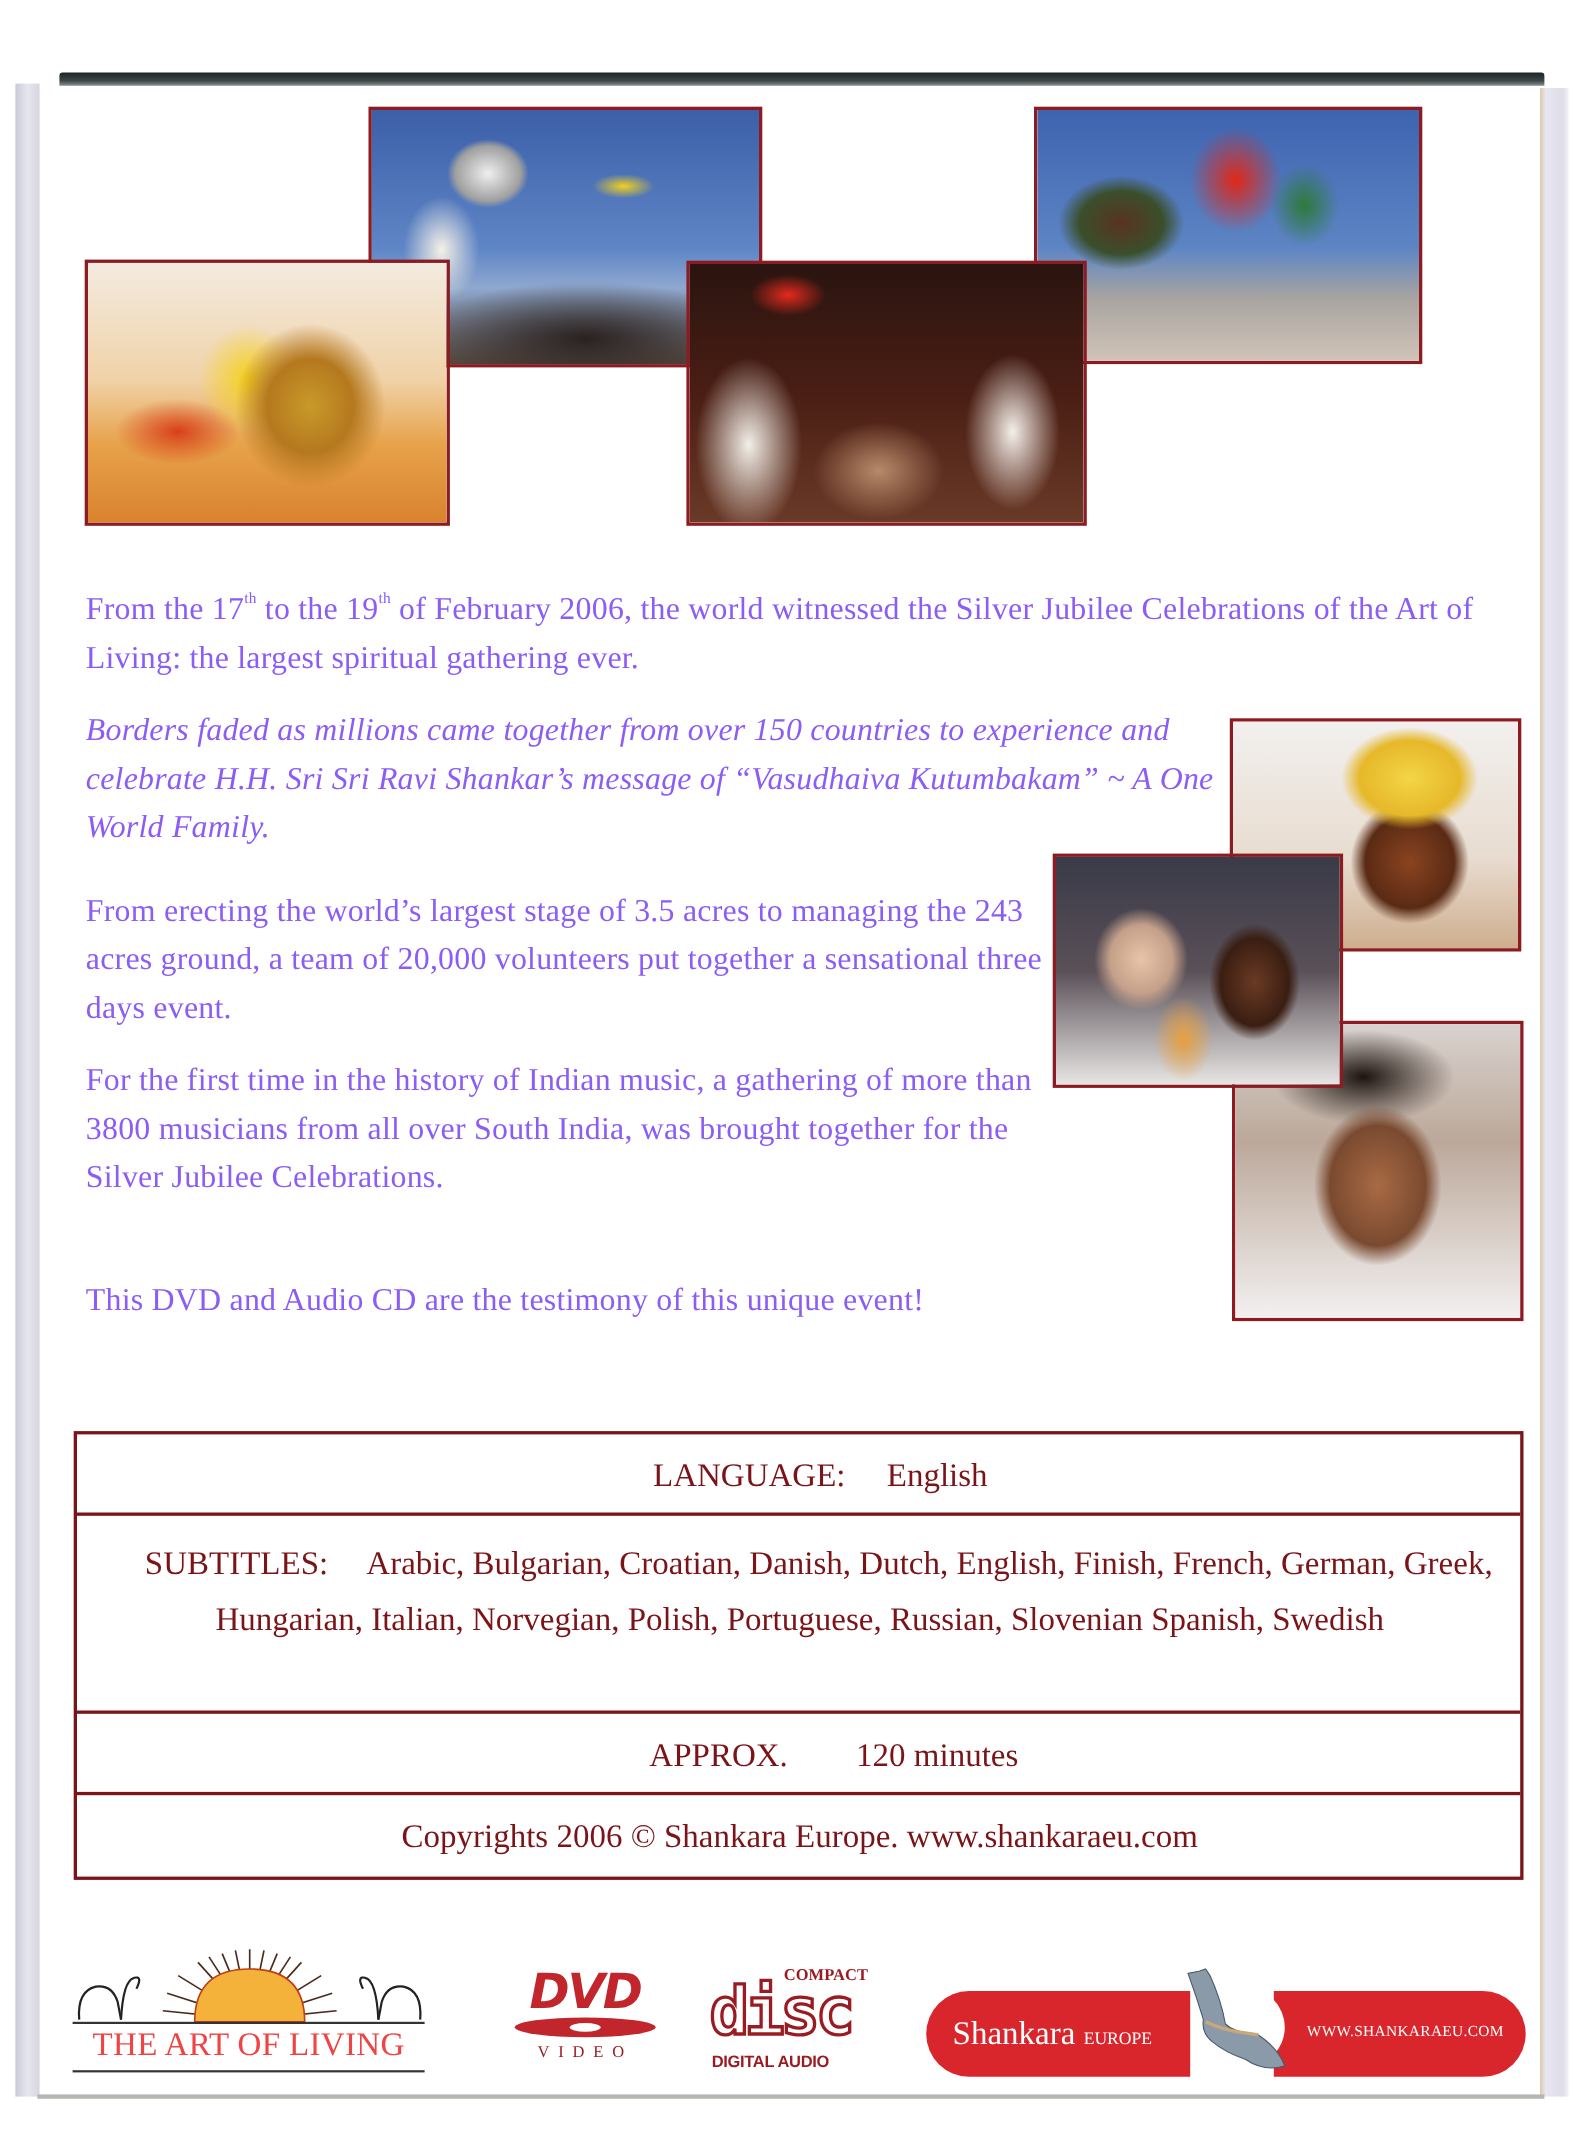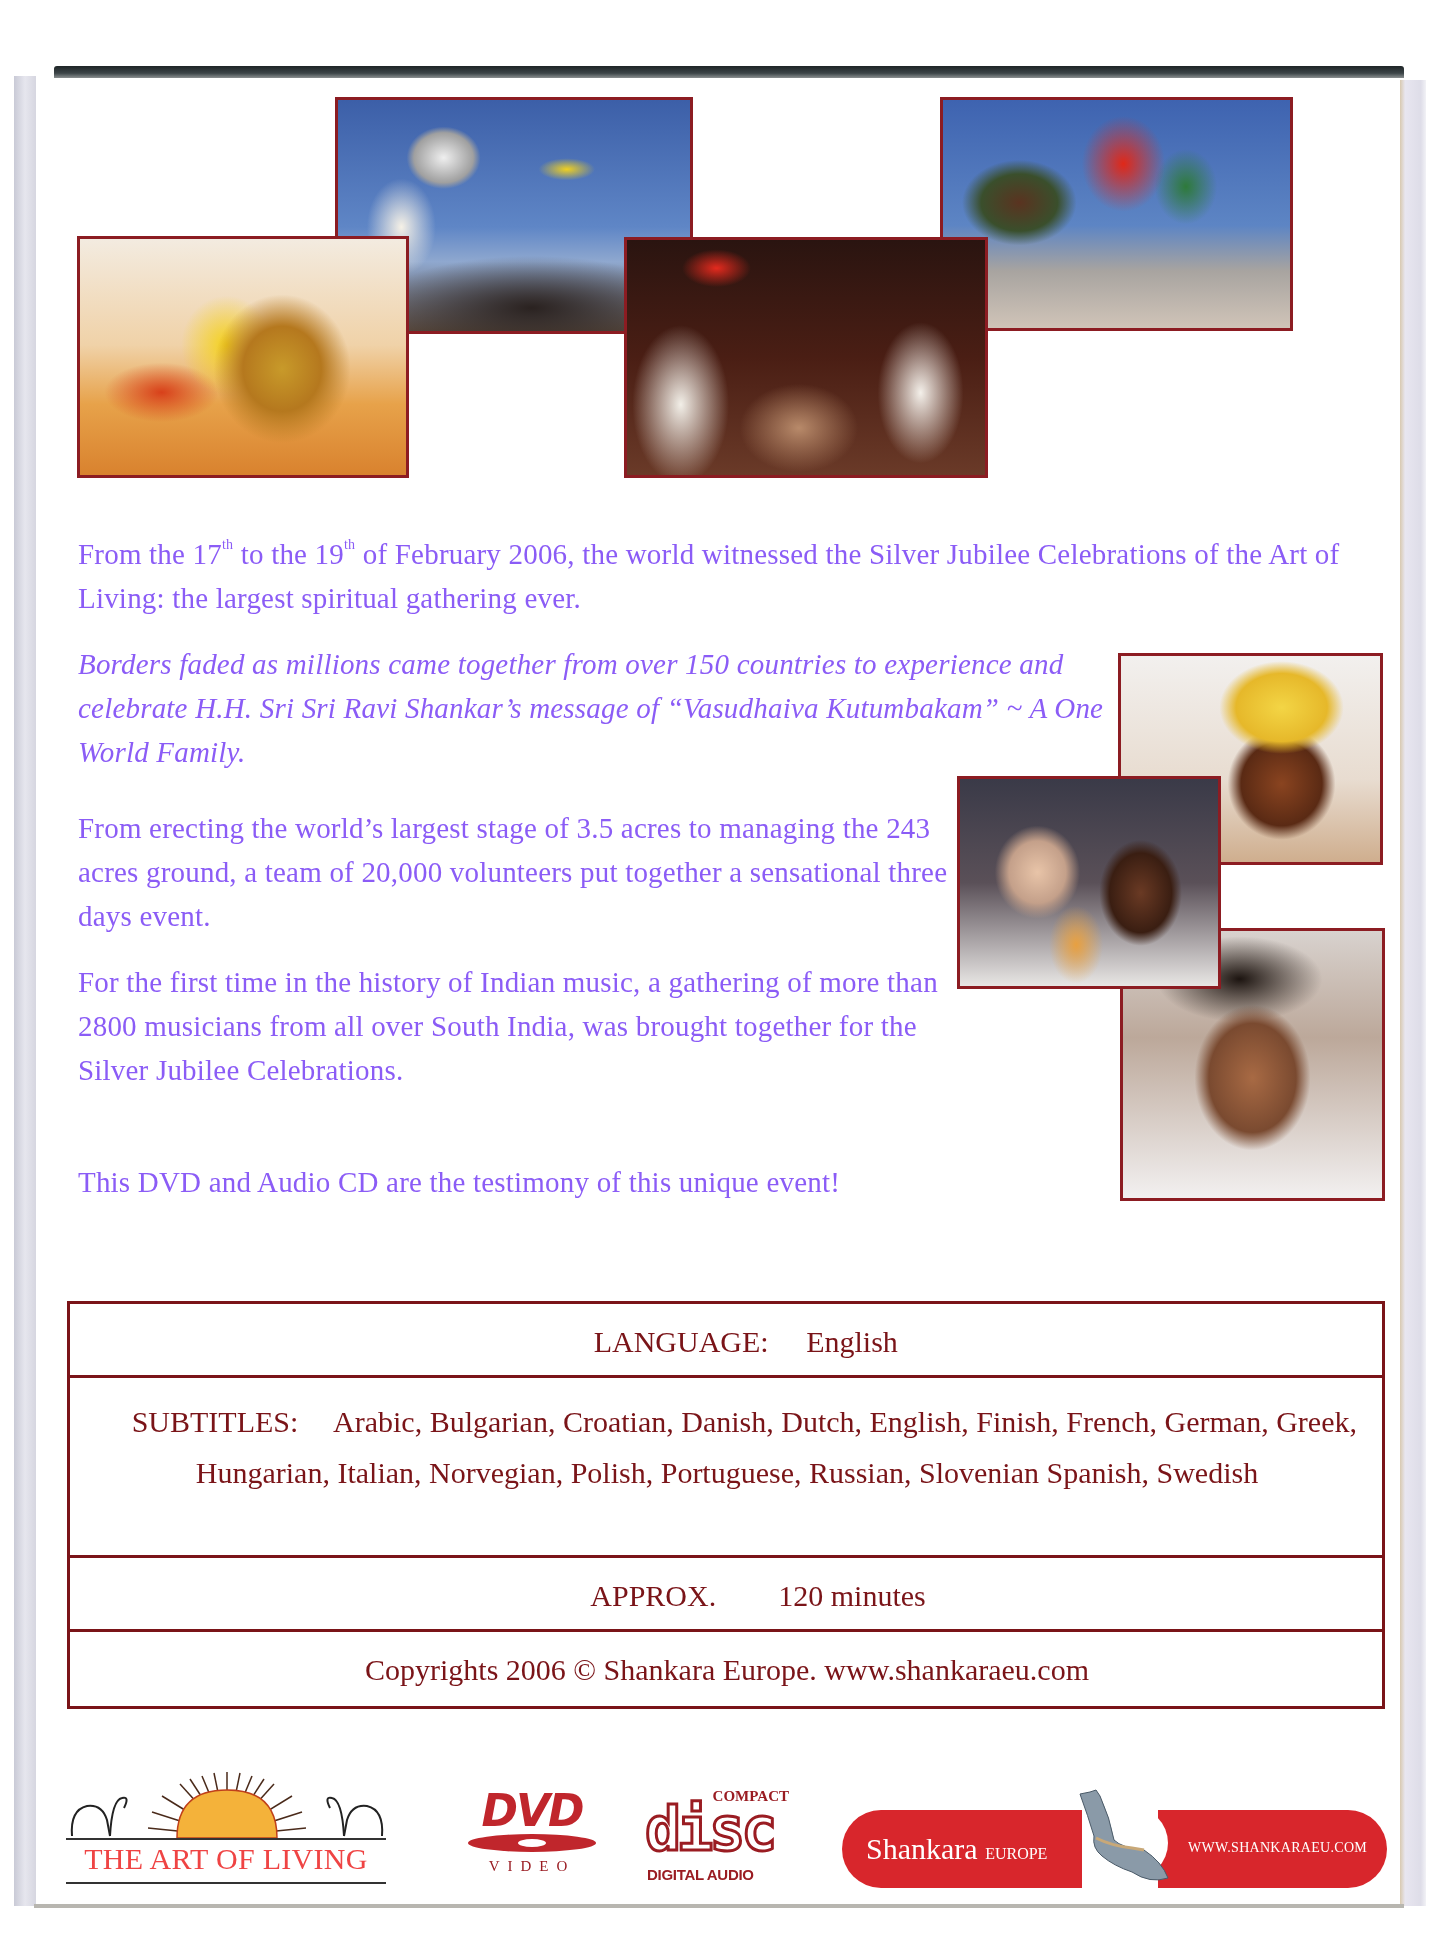--- a/index.html
+++ b/index.html
@@ -135,21 +135,21 @@
 <div class="body-text p1">
   <p><span>From the 17</span><sup>th</sup><span> to the 19</span><sup>th</sup><span> of February 2006, the world witnessed the Silver Jubilee Celebrations of the Art of Living: the largest spiritual gathering ever.</span></p>
 </div>
 <div class="body-text p2">
     <p>Borders faded as millions came together from over 150 countries to experience and celebrate H.H. Sri Sri Ravi Shankar’s message of “Vasudhaiva Kutumbakam” ~ A One World Family.</p>
   </div>
 <div class="body-text p3">
     <p>From erecting the world’s largest stage of 3.5 acres to managing the 243 acres ground, a team of 20,000 volunteers put together a sensational three days event.</p>
   </div>
 <div class="body-text p4">
-    <p>For the first time in the history of Indian music, a gathering of more than 2800 musicians from all over South India, was brought together for the Silver Jubilee Celebrations.</p>
+    <p>For the first time in the history of Indian music, a gathering of more than 3800 musicians from all over South India, was brought together for the Silver Jubilee Celebrations.</p>
   </div>
 <div class="body-text p5">
     <p>This DVD and Audio CD are the testimony of this unique event!</p>
   </div>
 
 <div class="info-table">
   <div class="info-row r1">
     <span class="label">LANGUAGE:</span><span>English</span>
   </div>
   <div class="info-row r2">

